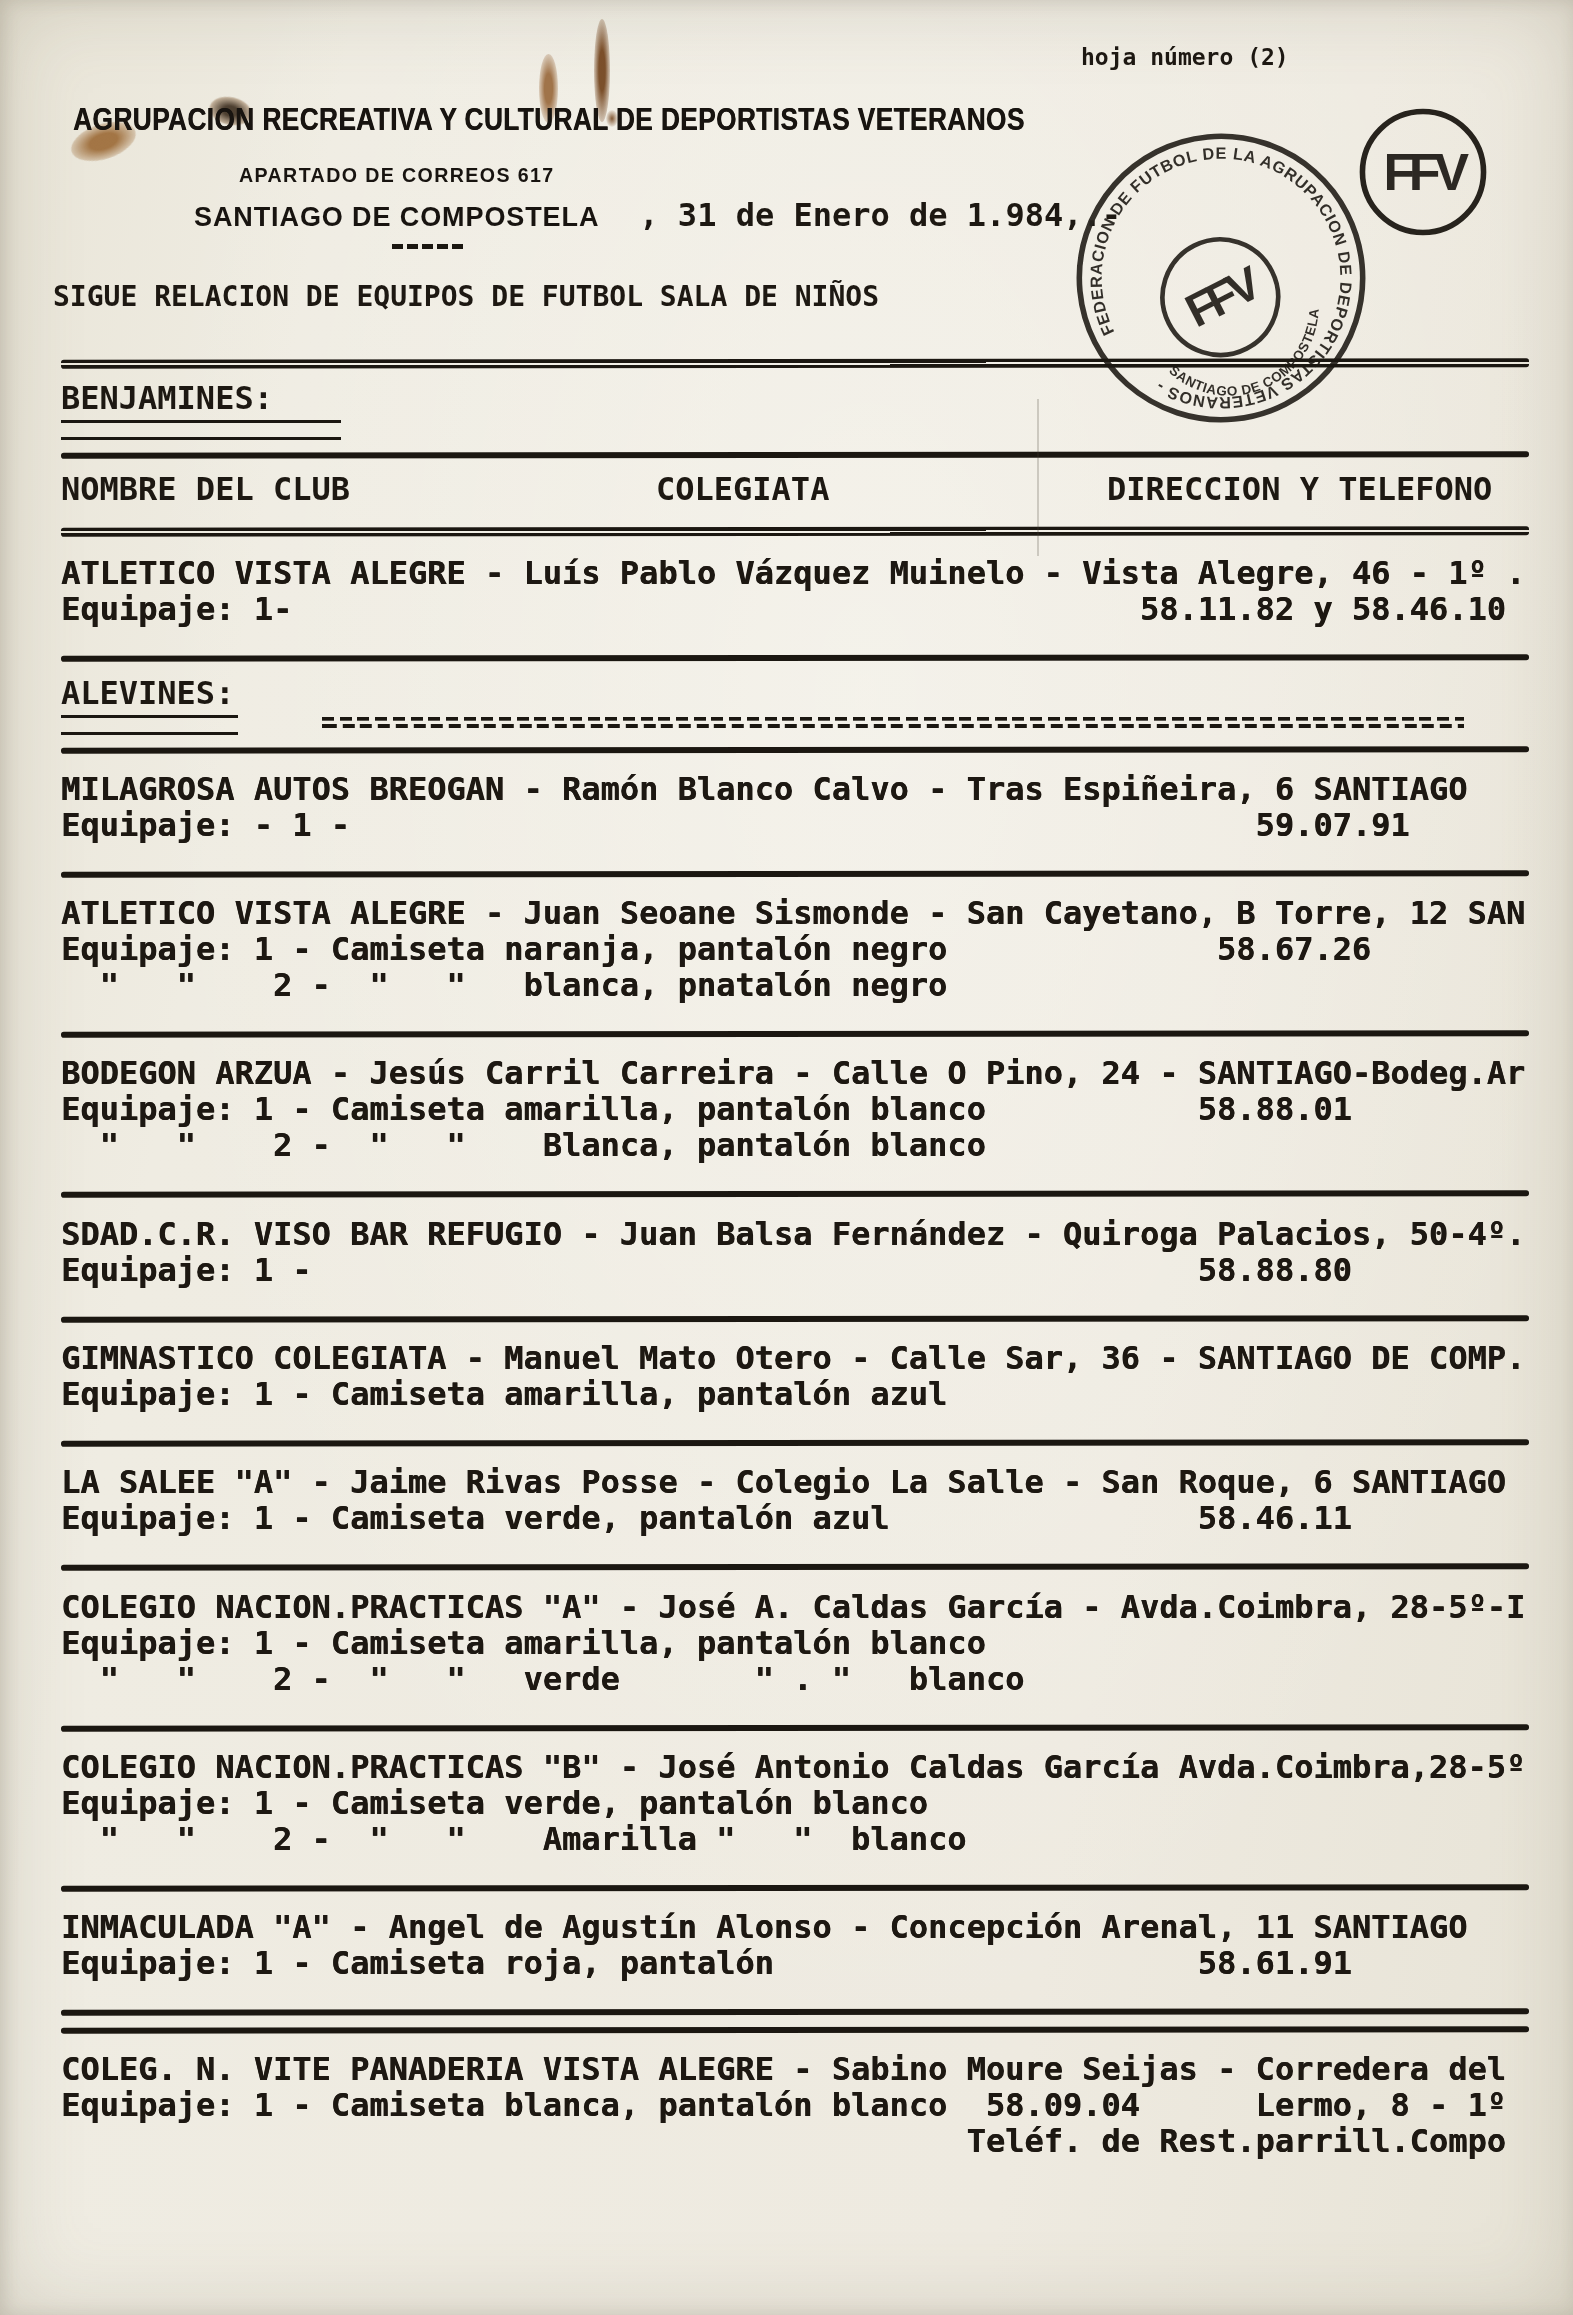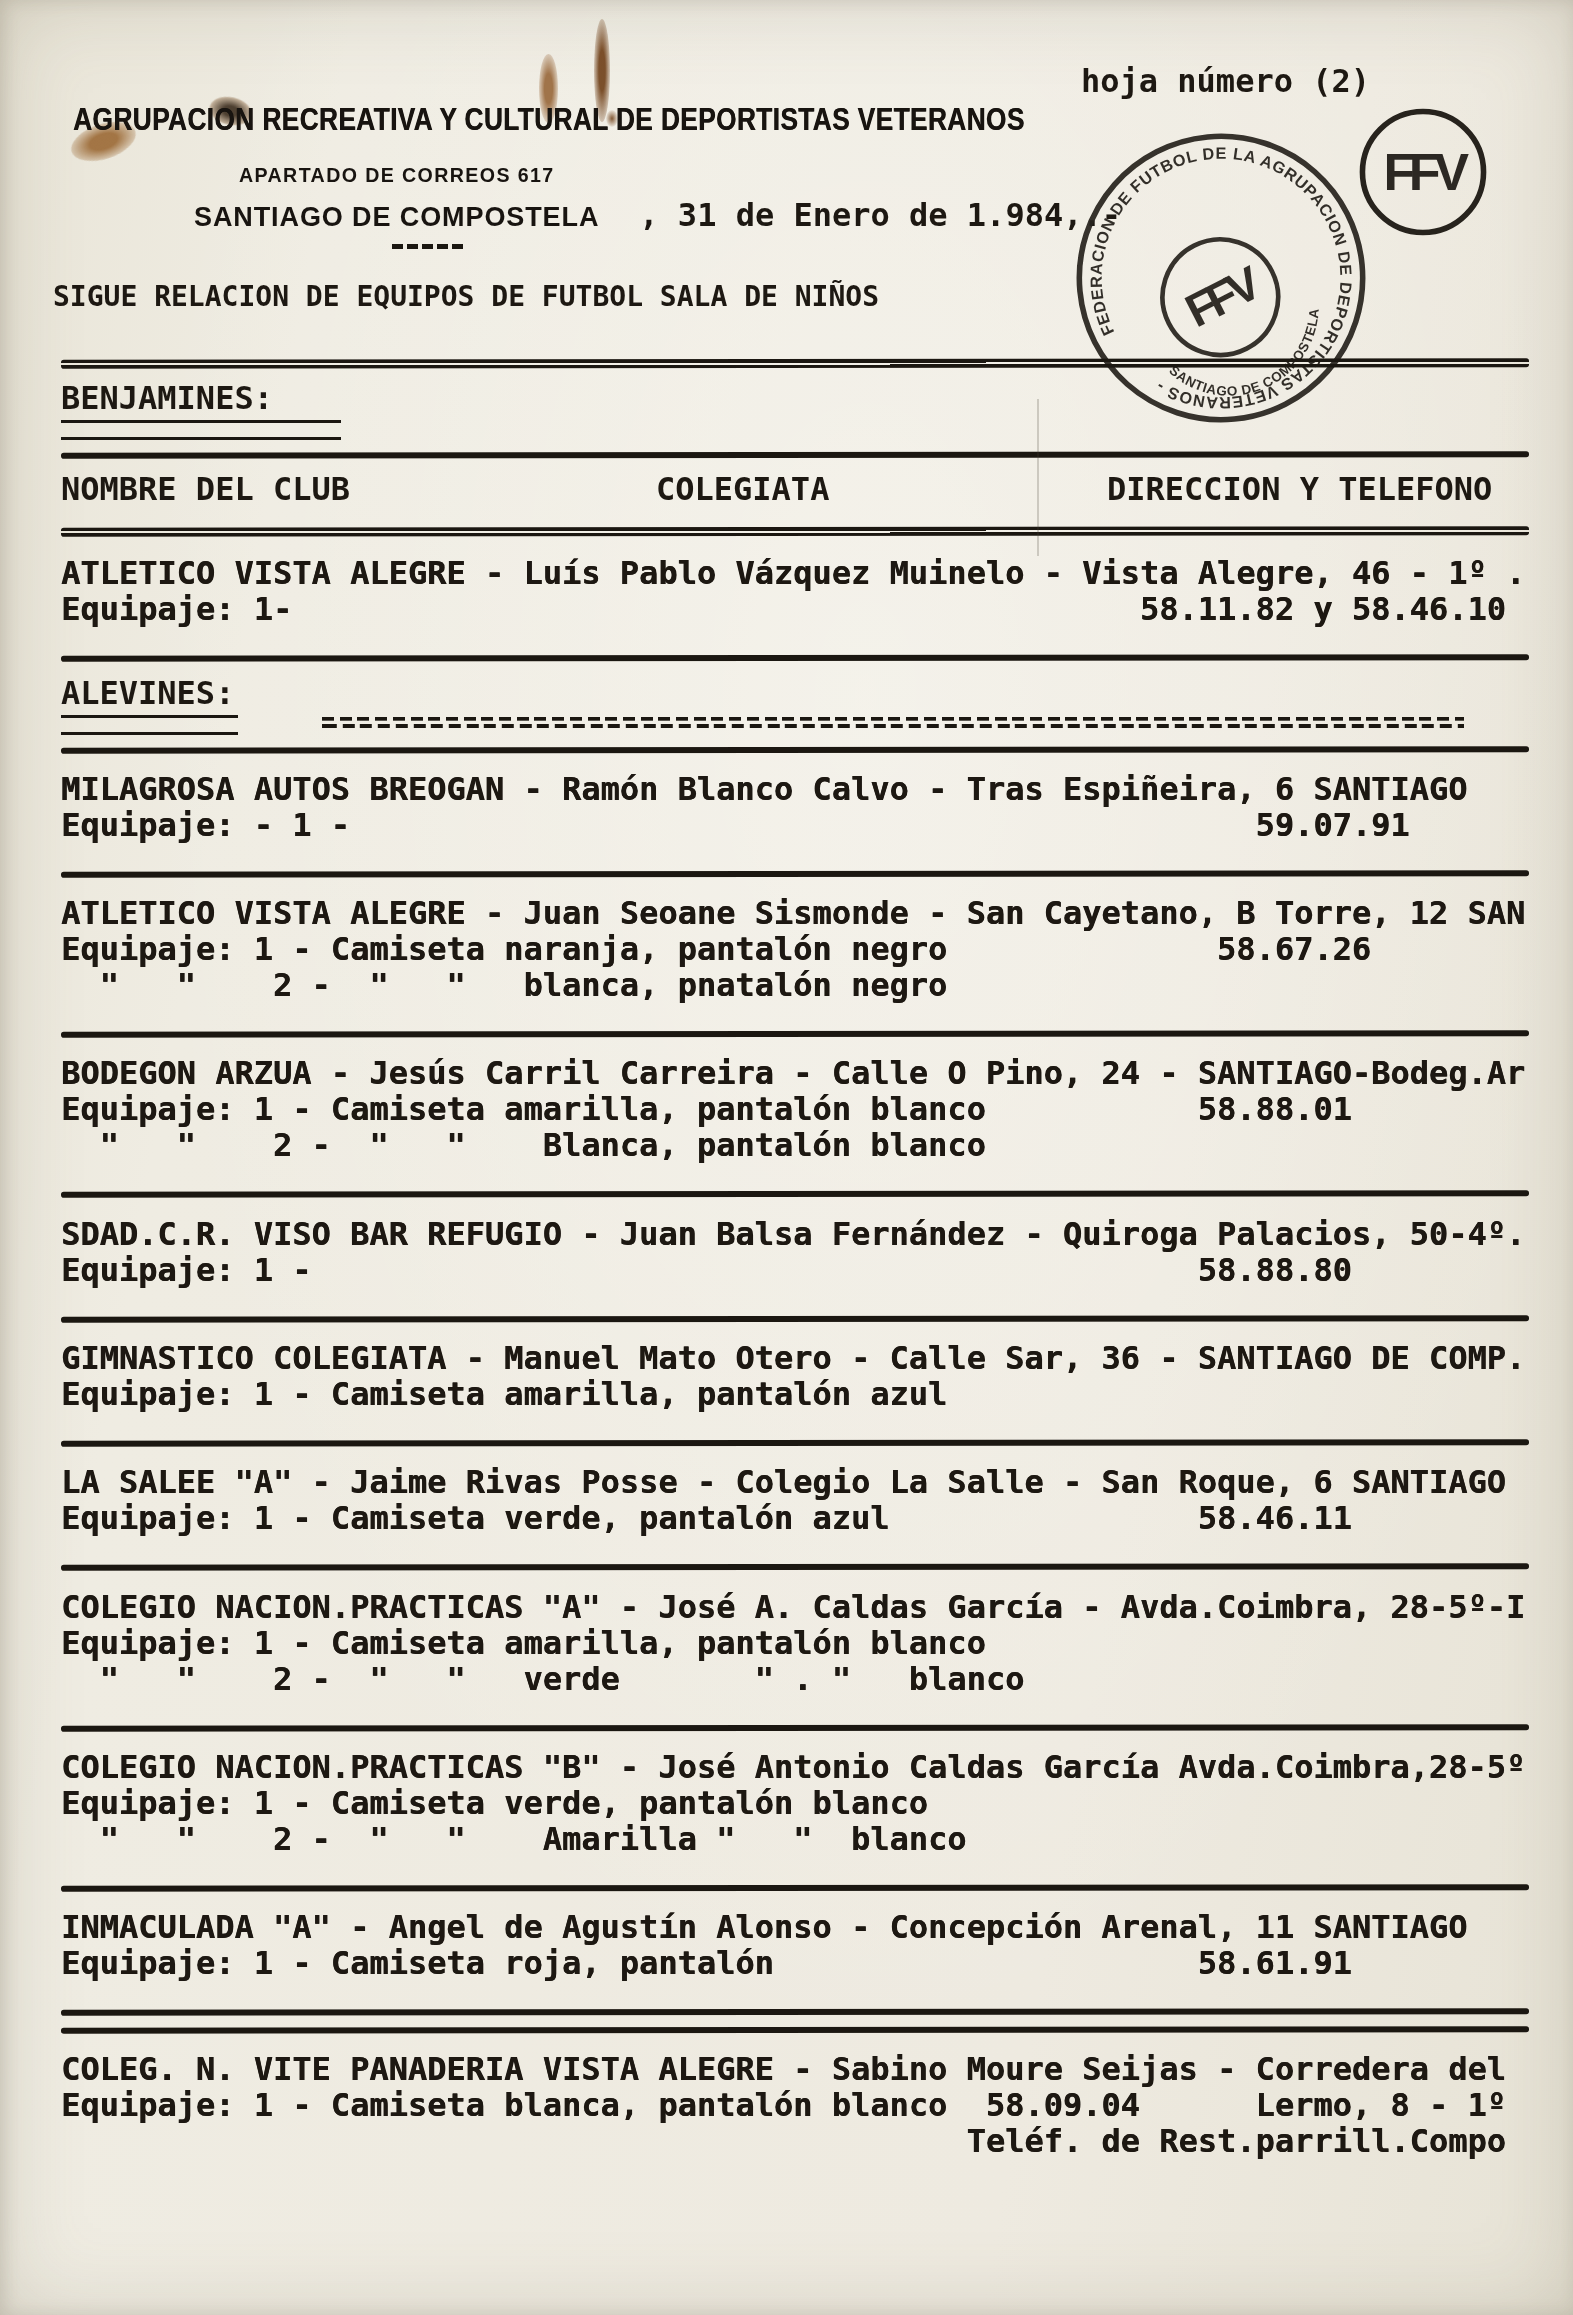--- a/index.html
+++ b/index.html
@@ -19,21 +19,21 @@
   .hdr{position:relative;height:347px;}
   .org{position:absolute;left:73px;top:101px;font-size:32px;letter-spacing:0.5px;
        transform:scaleX(.82);transform-origin:left center;white-space:nowrap;
        text-shadow:0.6px 0 0 #181410;}
   .pobox{position:absolute;left:239px;top:164px;font-size:19.6px;letter-spacing:1.4px;}
   .dateline{position:absolute;left:194px;top:196px;display:flex;align-items:baseline;gap:40px;}
   .city{font-size:27px;letter-spacing:0.9px;}
   .date-typed{font-size:32px;white-space:pre;text-align:center;}
   .date-dash{position:absolute;left:392px;top:244px;width:75px;height:4.7px;
        background:repeating-linear-gradient(90deg,#1b1711 0 11.2px,transparent 11.2px 15px);}
-  .hoja{position:absolute;left:1081px;top:62px;font-size:32px;white-space:pre;}
+  .hoja{position:absolute;left:1081px;top:44px;font-size:23px;white-space:pre;}
   .subject{position:absolute;left:53px;top:280px;font-size:28px;white-space:pre;}
 
   
   .stain{position:absolute;border-radius:50%;filter:blur(0.6px);}
   .stain.s1{left:70px;top:124px;width:67px;height:35px;background:radial-gradient(ellipse,rgba(150,97,42,.85) 30%,rgba(150,97,42,.25) 70%,transparent 75%);transform:rotate(-18deg);}
   .stain.s2{left:209px;top:97px;width:43px;height:28px;background:radial-gradient(ellipse,rgba(60,45,30,.9) 25%,rgba(120,80,40,.4) 65%,transparent 75%);transform:rotate(12deg);}
   .stain.s3{left:539px;top:54px;width:18.6px;height:69px;background:radial-gradient(ellipse,rgba(140,85,35,.8) 30%,rgba(140,85,35,.2) 72%,transparent 78%);}
   .stain.s4{left:594px;top:18.6px;width:16px;height:103px;background:radial-gradient(ellipse,rgba(110,62,22,.9) 28%,rgba(110,62,22,.25) 70%,transparent 78%);}
   .stain.s5{left:606px;top:110px;width:12px;height:17px;background:radial-gradient(ellipse,rgba(110,62,22,.85),transparent 75%);}
   .scanline{position:absolute;left:1037px;top:399px;width:1.9px;height:157px;background:rgba(70,62,48,.22);}

